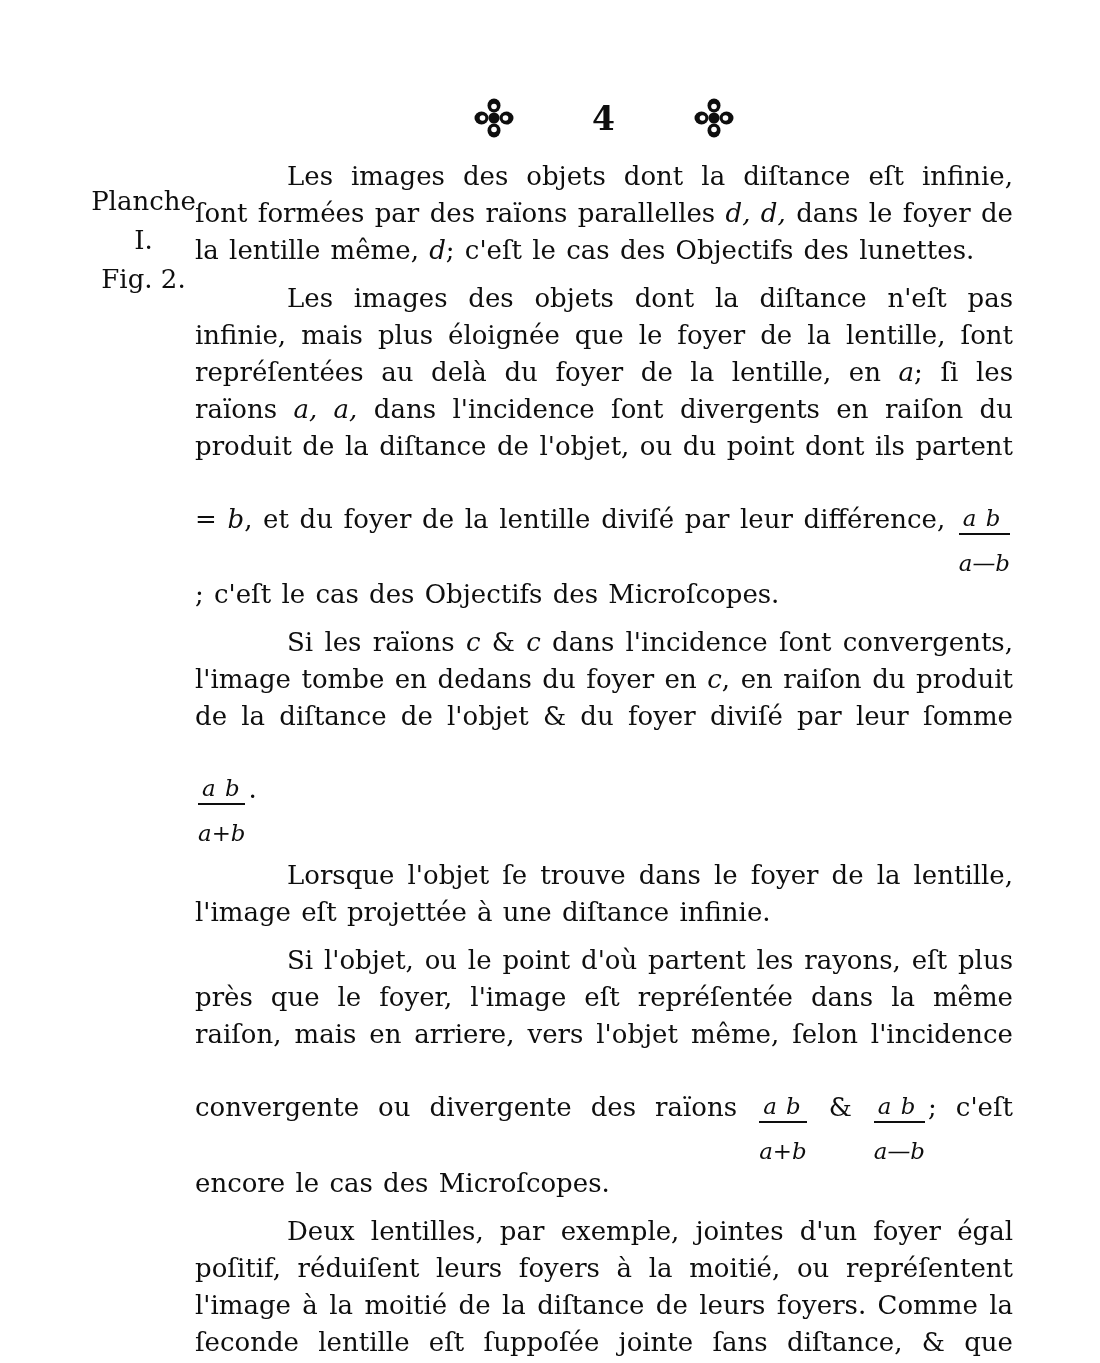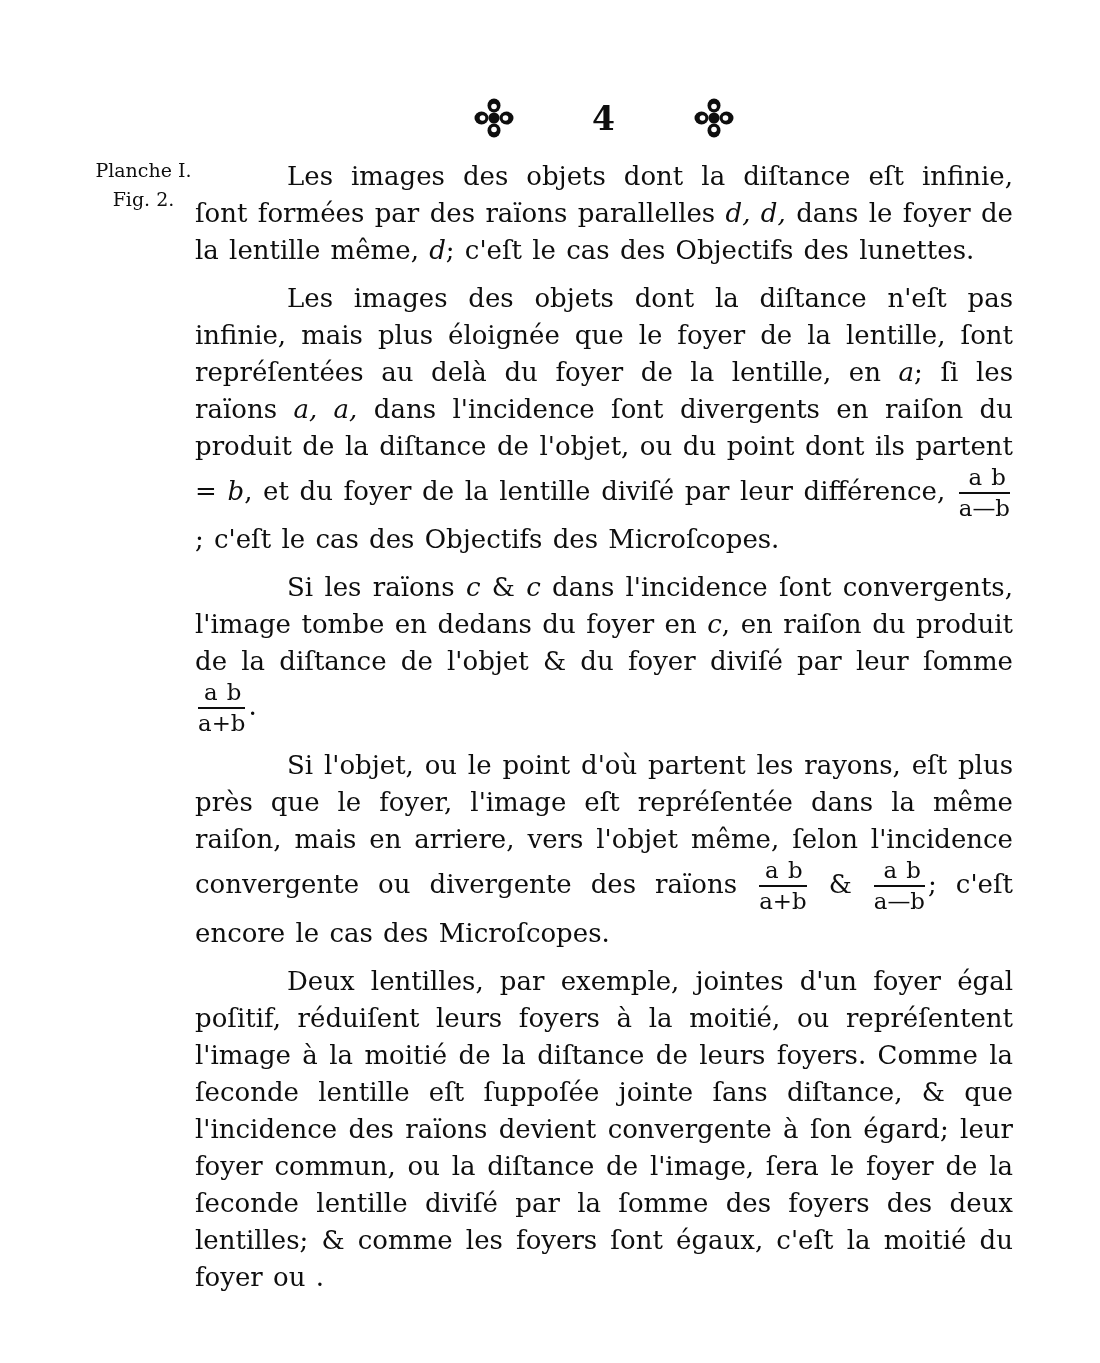--- a/index.html
+++ b/index.html
@@ -14,39 +14,39 @@
   }
   
   .header {
     position:absolute; top:98px; left:195px; width:818px;
     display:flex; align-items:center; justify-content:center; gap:78px;
   }
   .page-number { font-size:33px; font-weight:bold; letter-spacing:1px; }
   .fleuron { width:40px; height:40px; display:inline-block; }
   
   .margin-note {
-    position:absolute; left:86px; top:156px; width:115px;
-    font-size:19px; line-height:1.5; text-align:center;
+    position:absolute; left:86px; top:182px; width:115px;
+    font-size:26px; line-height:1.5; text-align:center;
   }
   
   .body {
     position:absolute; left:195px; top:158px; width:818px;
     font-size:26px; line-height:37px; text-align:justify;
     word-spacing:2px;
   }
   .body p { margin:0 0 11px 0; text-indent:92px; }
   i { font-style:italic; }
   
   .frac {
-    display:inline-block; text-align:right; vertical-align:middle;
-    font-size:0.88em; line-height:1.12;
-    padding:0 3px; text-indent:0;
+    display:inline-block; text-align:left; vertical-align:middle;
+    font-style:italic; font-size:0.88em; line-height:1.12;
+    padding:0 3px; text-indent:0;margin-top:41px;
   }
   .frac .num { display:block; border-bottom:2px solid #0e0e0e; padding:0 4px 1px; }
-  .frac .den { display:block; padding-top:2px; }
+  .frac .den { display:block; padding-top:16px; }
 </style>
 </head>
 <body>
 
 <div class="page">
 
   <div class="header">
     <span class="fleuron">
       <svg viewBox="0 0 40 40" width="40" height="40">
         <g fill="#0e0e0e">
@@ -82,18 +82,19 @@
 
   <div class="margin-note">
     <div>Planche I.</div>
     <div>Fig. 2.</div>
   </div>
 
   <div class="body">
     <p>Les images des objets dont la diſtance eſt infinie, ſont formées par des raïons parallelles <i>d, d,</i> dans le foyer de la lentille même, <i>d</i>; c'eſt le cas des Objectifs des lunettes.</p>
     <p>Les images des objets dont la diſtance n'eſt pas infinie, mais plus éloignée que le foyer de la lentille, ſont repréſentées au delà du foyer de la lentille, en <i>a</i>; ſi les raïons <i>a, a,</i> dans l'incidence ſont divergents en raiſon du produit de la diſtance de l'objet, ou du point dont ils partent = <i>b</i>, et du foyer de la lentille diviſé par leur différence, <span class="frac"><span class="num">a b</span><span class="den">a—b</span></span>; c'eſt le cas des Objectifs des Microſcopes.</p>
     <p>Si les raïons <i>c</i> &amp; <i>c</i> dans l'incidence ſont convergents, l'image tombe en dedans du foyer en <i>c</i>, en raiſon du produit de la diſtance de l'objet &amp; du foyer diviſé par leur ſomme <span class="frac"><span class="num">a b</span><span class="den">a+b</span></span>.</p>
+    <p>Lorsque l'objet ſe trouve dans le foyer de la lentille, l'image eſt projettée à une diſtance infinie.</p>
     <p>Si l'objet, ou le point d'où partent les rayons, eſt plus près que le foyer, l'image eſt repréſentée dans la même raiſon, mais en arriere, vers l'objet même, ſelon l'incidence convergente ou divergente des raïons <span class="frac"><span class="num">a b</span><span class="den">a+b</span></span> &amp; <span class="frac"><span class="num">a b</span><span class="den">a—b</span></span>; c'eſt encore le cas des Microſcopes.</p>
     <p>Deux lentilles, par exemple, jointes d'un foyer égal poſitif, réduiſent leurs foyers à la moitié, ou repréſentent l'image à la moitié de la diſtance de leurs foyers.  Comme la ſeconde lentille eſt ſuppoſée jointe ſans diſtance, &amp; que l'incidence des raïons devient convergente à ſon égard; leur foyer commun, ou la diſtance de l'image, ſera le foyer de la ſeconde lentille diviſé par la ſomme des foyers des deux lentilles; &amp; comme les foyers ſont égaux, c'eſt la moitié du foyer  ou  .</p>
 
   </div>
 
 </div>
 
 </body></html>

